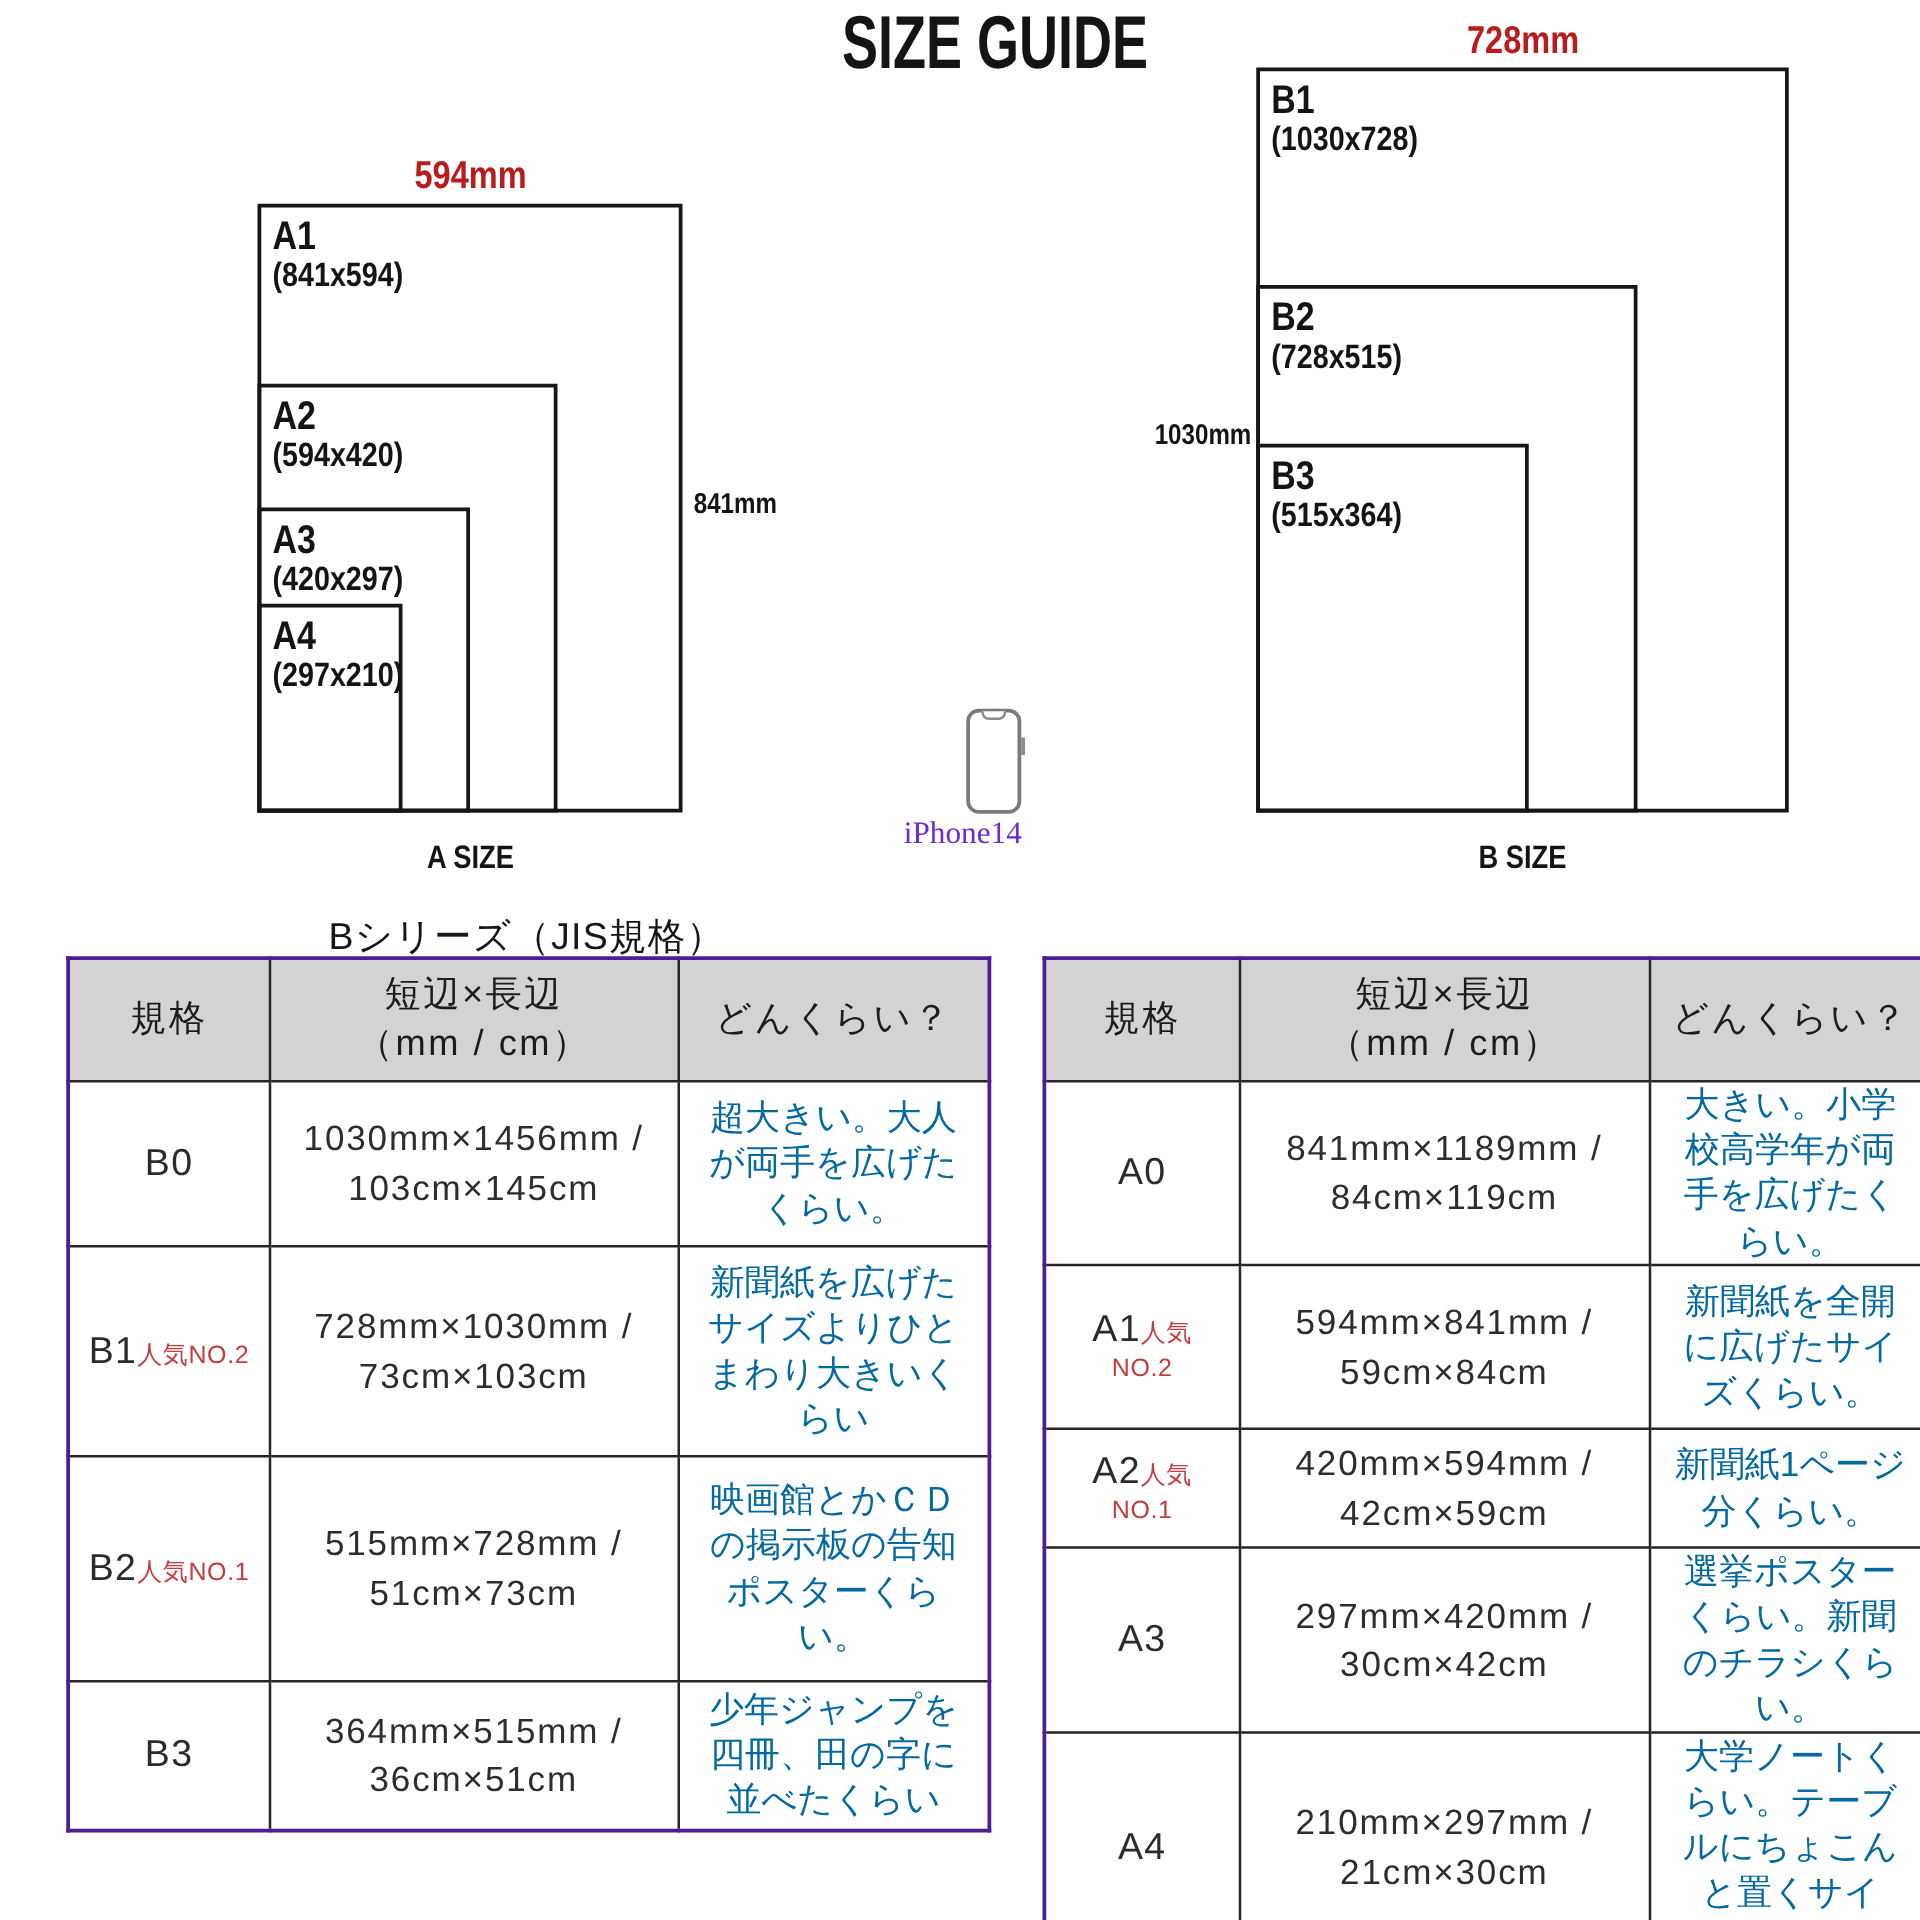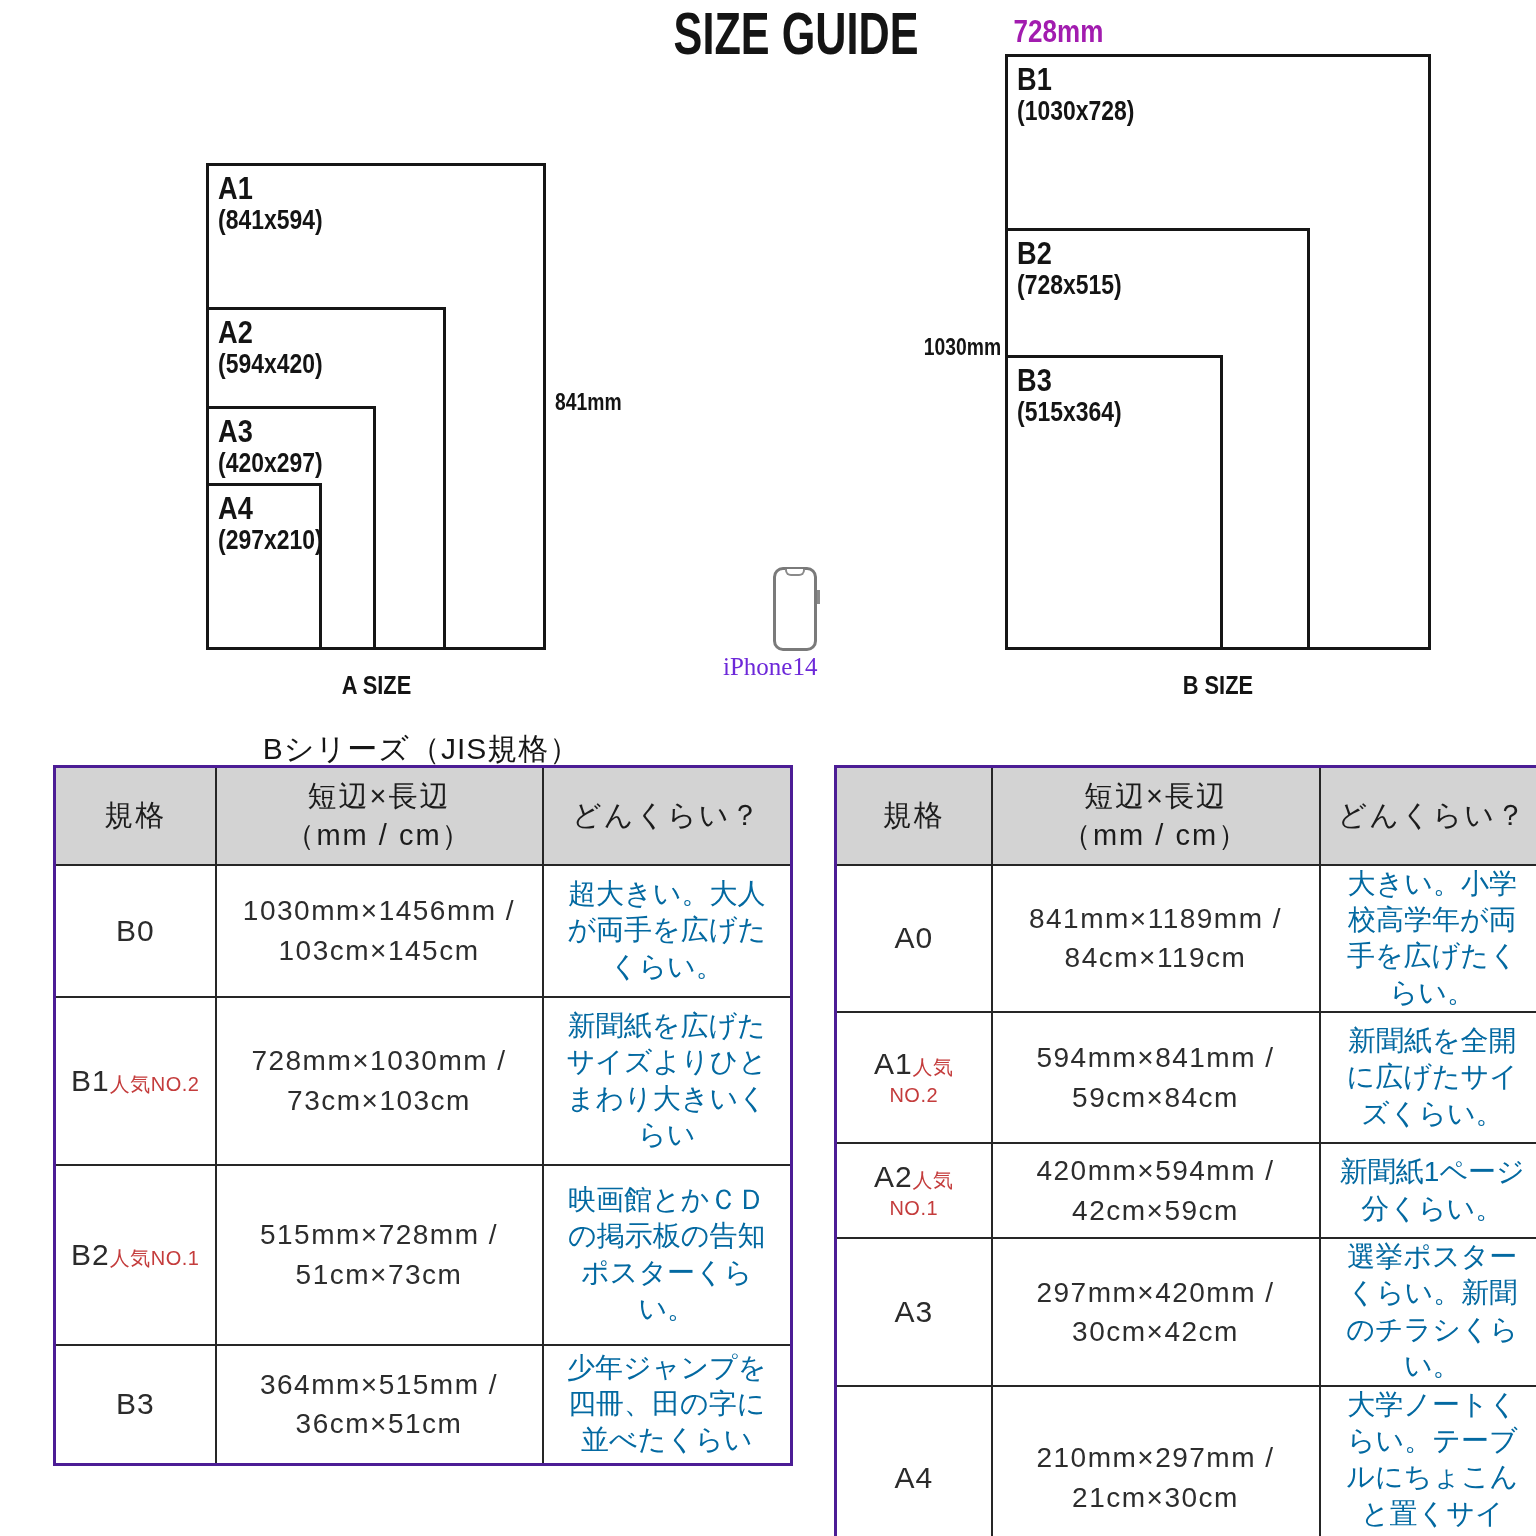--- a/index.html
+++ b/index.html
@@ -12,21 +12,21 @@
   .page-title span {
     display:inline-block; font-size:60px; font-weight:bold; color:#141414;
     transform:scaleX(0.72); transform-origin:center; letter-spacing:0px; line-height:1.0;
   }
   
   .sheet-rect { position:absolute; border:3px solid #161616; box-sizing:border-box; background:transparent; }
   .sheet-tag { position:absolute; top:5px; left:9px; font-weight:bold; color:#141414;
                transform:scaleX(0.85); transform-origin:left top; line-height:1.08; white-space:nowrap; }
   .sheet-tag .nm { font-size:32px; display:block; }
   .sheet-tag .dm { font-size:27px; display:block; }
-  .dim-top { position:absolute; font-weight:bold; font-size:31px; color:#a21caf; }
+  .dim-top { position:absolute; text-align:center; font-weight:bold; font-size:31px; color:#b91c1c; }
   .dim-top span, .dim-side span, .caption span { display:inline-block; transform:scaleX(0.84); }
   .dim-side { position:absolute; font-weight:bold; font-size:23px; color:#141414; white-space:nowrap; }
   .dim-side.left-side { text-align:right; }
   .dim-side.left-side span { transform-origin:right center; }
   .dim-side.right-side span { transform-origin:left center; }
   .caption { position:absolute; text-align:center; font-weight:bold; font-size:26px; color:#141414; }
   
   .phone { position:absolute; left:745px; top:567px; width:44px; height:84px;
            border:3px solid #7a7a7a; border-radius:10px; box-sizing:border-box; background:#fff; }
   .phone .notch { position:absolute; top:-1px; left:50%; transform:translateX(-50%);
@@ -51,20 +51,23 @@
 </style>
 </head>
 <body>
 
 <div class="canvas">
 
   <div class="page-title">
     <span>SIZE GUIDE</span>
   </div>
 
+  <div class="dim-top" style="left:178px; top:122px; width:340px;">
+    <span>594mm</span>
+  </div>
 
   <div class="sheet-rect" style="left:178px; top:163px; width:340px; height:487px;">
     <div class="sheet-tag">
       <span class="nm">A1</span>
       <span class="dm">(841x594)</span>
     </div>
   </div>
   <div class="sheet-rect" style="left:178px; top:307px; width:240px; height:343px;">
     <div class="sheet-tag">
       <span class="nm">A2</span>

